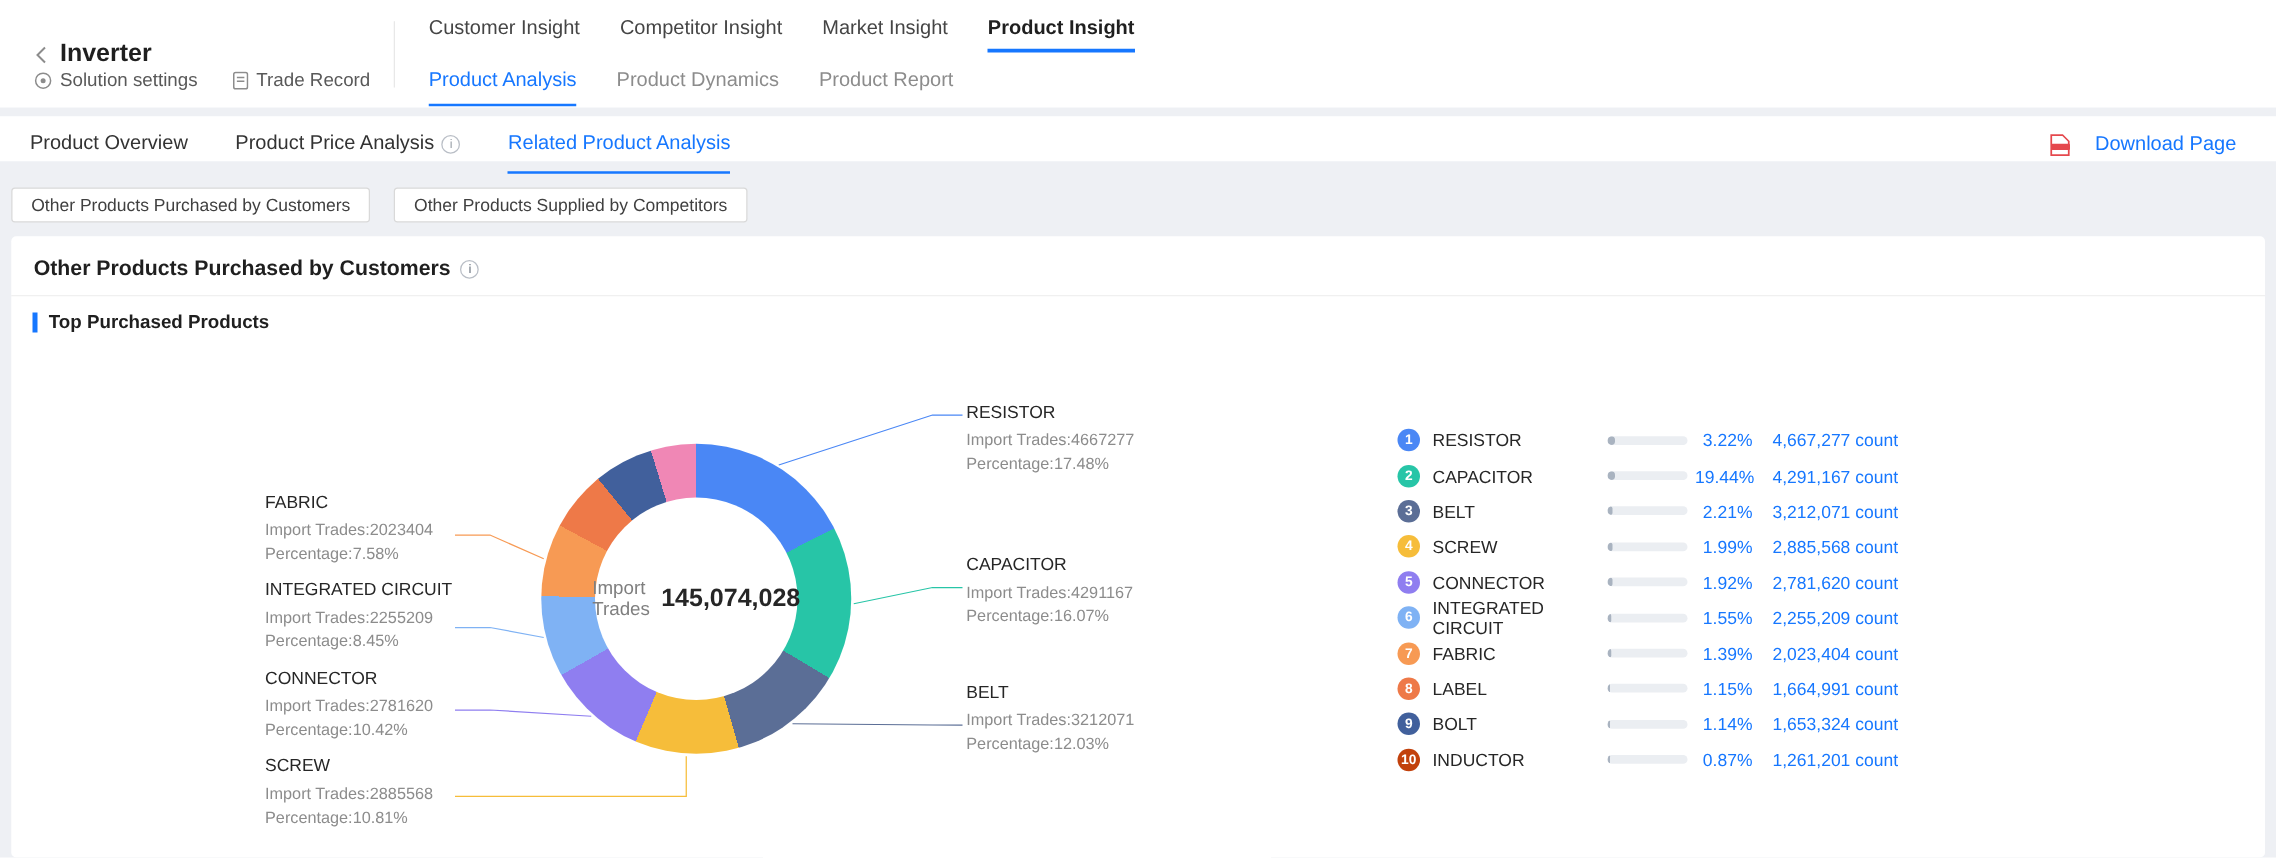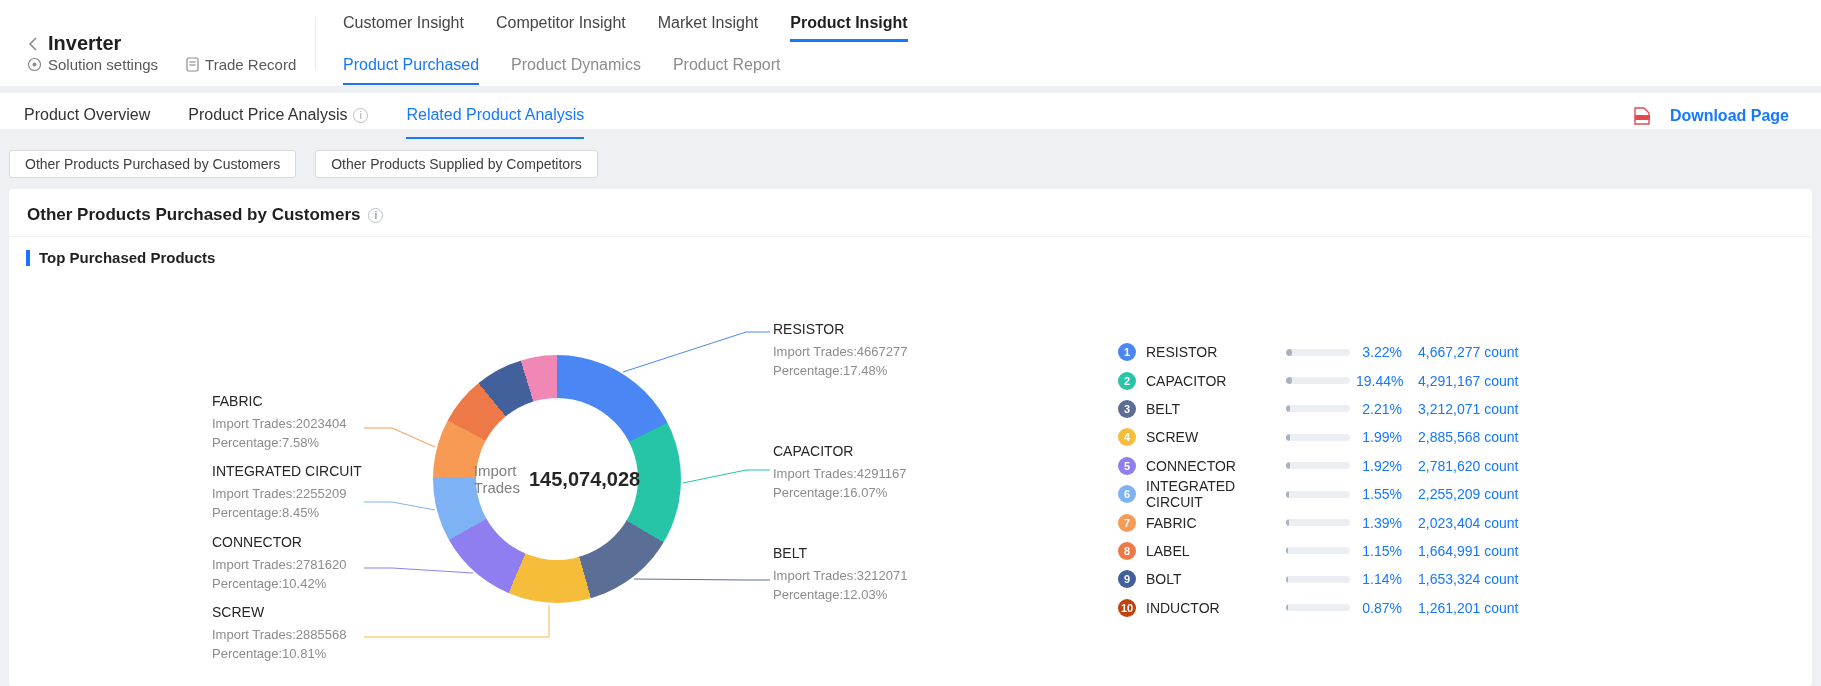--- a/index.html
+++ b/index.html
@@ -19,21 +19,21 @@
   .tab1 { padding-bottom: 7px; cursor: pointer; border-bottom: 3px solid transparent; }
   .tab1.active { color: #1f1f1f; font-weight: 700; border-bottom-color: #1677ff; }
   .tabs2 { position: absolute; left: 343px; top: 56px; display: flex; gap: 32px; font-size: 16px; color: #8c8c8c; }
   .tab2 { padding-bottom: 9px; cursor: pointer; border-bottom: 2px solid transparent; }
   .tab2.active { color: #1677ff; border-bottom-color: #1677ff; }
   
   .bar2 { position: absolute; left: 0; top: 93px; width: 100%; height: 36px; background: #fff; }
   .tabs3 { position: absolute; left: 24px; top: 0; height: 46px; display: flex; gap: 38px; font-size: 16px; color: #333; }
   .tab3 { display: flex; align-items: center; gap: 6px; height: 46px; cursor: pointer; border-bottom: 2px solid transparent; }
   .tab3.active { color: #1677ff; border-bottom-color: #1677ff; }
-  .download { position: absolute; right: 32px; top: 0; height: 46px; display: flex; align-items: center; gap: 20px; color: #1677ff; font-size: 16px; cursor: pointer; font-weight: bold; }
+  .download { position: absolute; right: 32px; top: 0; height: 46px; display: flex; align-items: center; gap: 20px; color: #1677ff; font-size: 16px; cursor: pointer; }
   
   .filterbtns { position: absolute; left: 9px; top: 150px; display: flex; gap: 19px; }
   .fbtn { height: 28px; padding: 0 15px; background: #fff; border: 1px solid #d9d9d9; border-radius: 3px;
           font-size: 14px; color: #404040; display: flex; align-items: center; cursor: pointer; }
   
   .card { position: absolute; left: 9px; top: 189px; width: 1803px; height: 497px; background: #fff; border-radius: 4px; }
   .card-title { position: absolute; left: 18px; top: 16px; display: flex; align-items: center; gap: 8px;
                 font-size: 17px; font-weight: 700; color: #1f1f1f; }
   .card-div { position: absolute; left: 0; top: 47px; width: 100%; height: 1px; background: #f0f0f0; }
   .subsec { position: absolute; left: 17px; top: 60px; display: flex; align-items: center; gap: 9px; }
@@ -98,21 +98,21 @@
     </span>
   </div>
   <div class="vdiv"></div>
   <div class="tabs1">
     <span class="tab1">Customer Insight</span>
     <span class="tab1">Competitor Insight</span>
     <span class="tab1">Market Insight</span>
     <span class="tab1 active">Product Insight</span>
   </div>
   <div class="tabs2">
-    <span class="tab2 active">Product Purchased</span>
+    <span class="tab2 active">Product Analysis</span>
     <span class="tab2">Product Dynamics</span>
     <span class="tab2">Product Report</span>
   </div>
 </div>
 
 <div class="bar2">
   <div class="tabs3">
     <span class="tab3">
       <span>Product Overview</span>
     </span>

